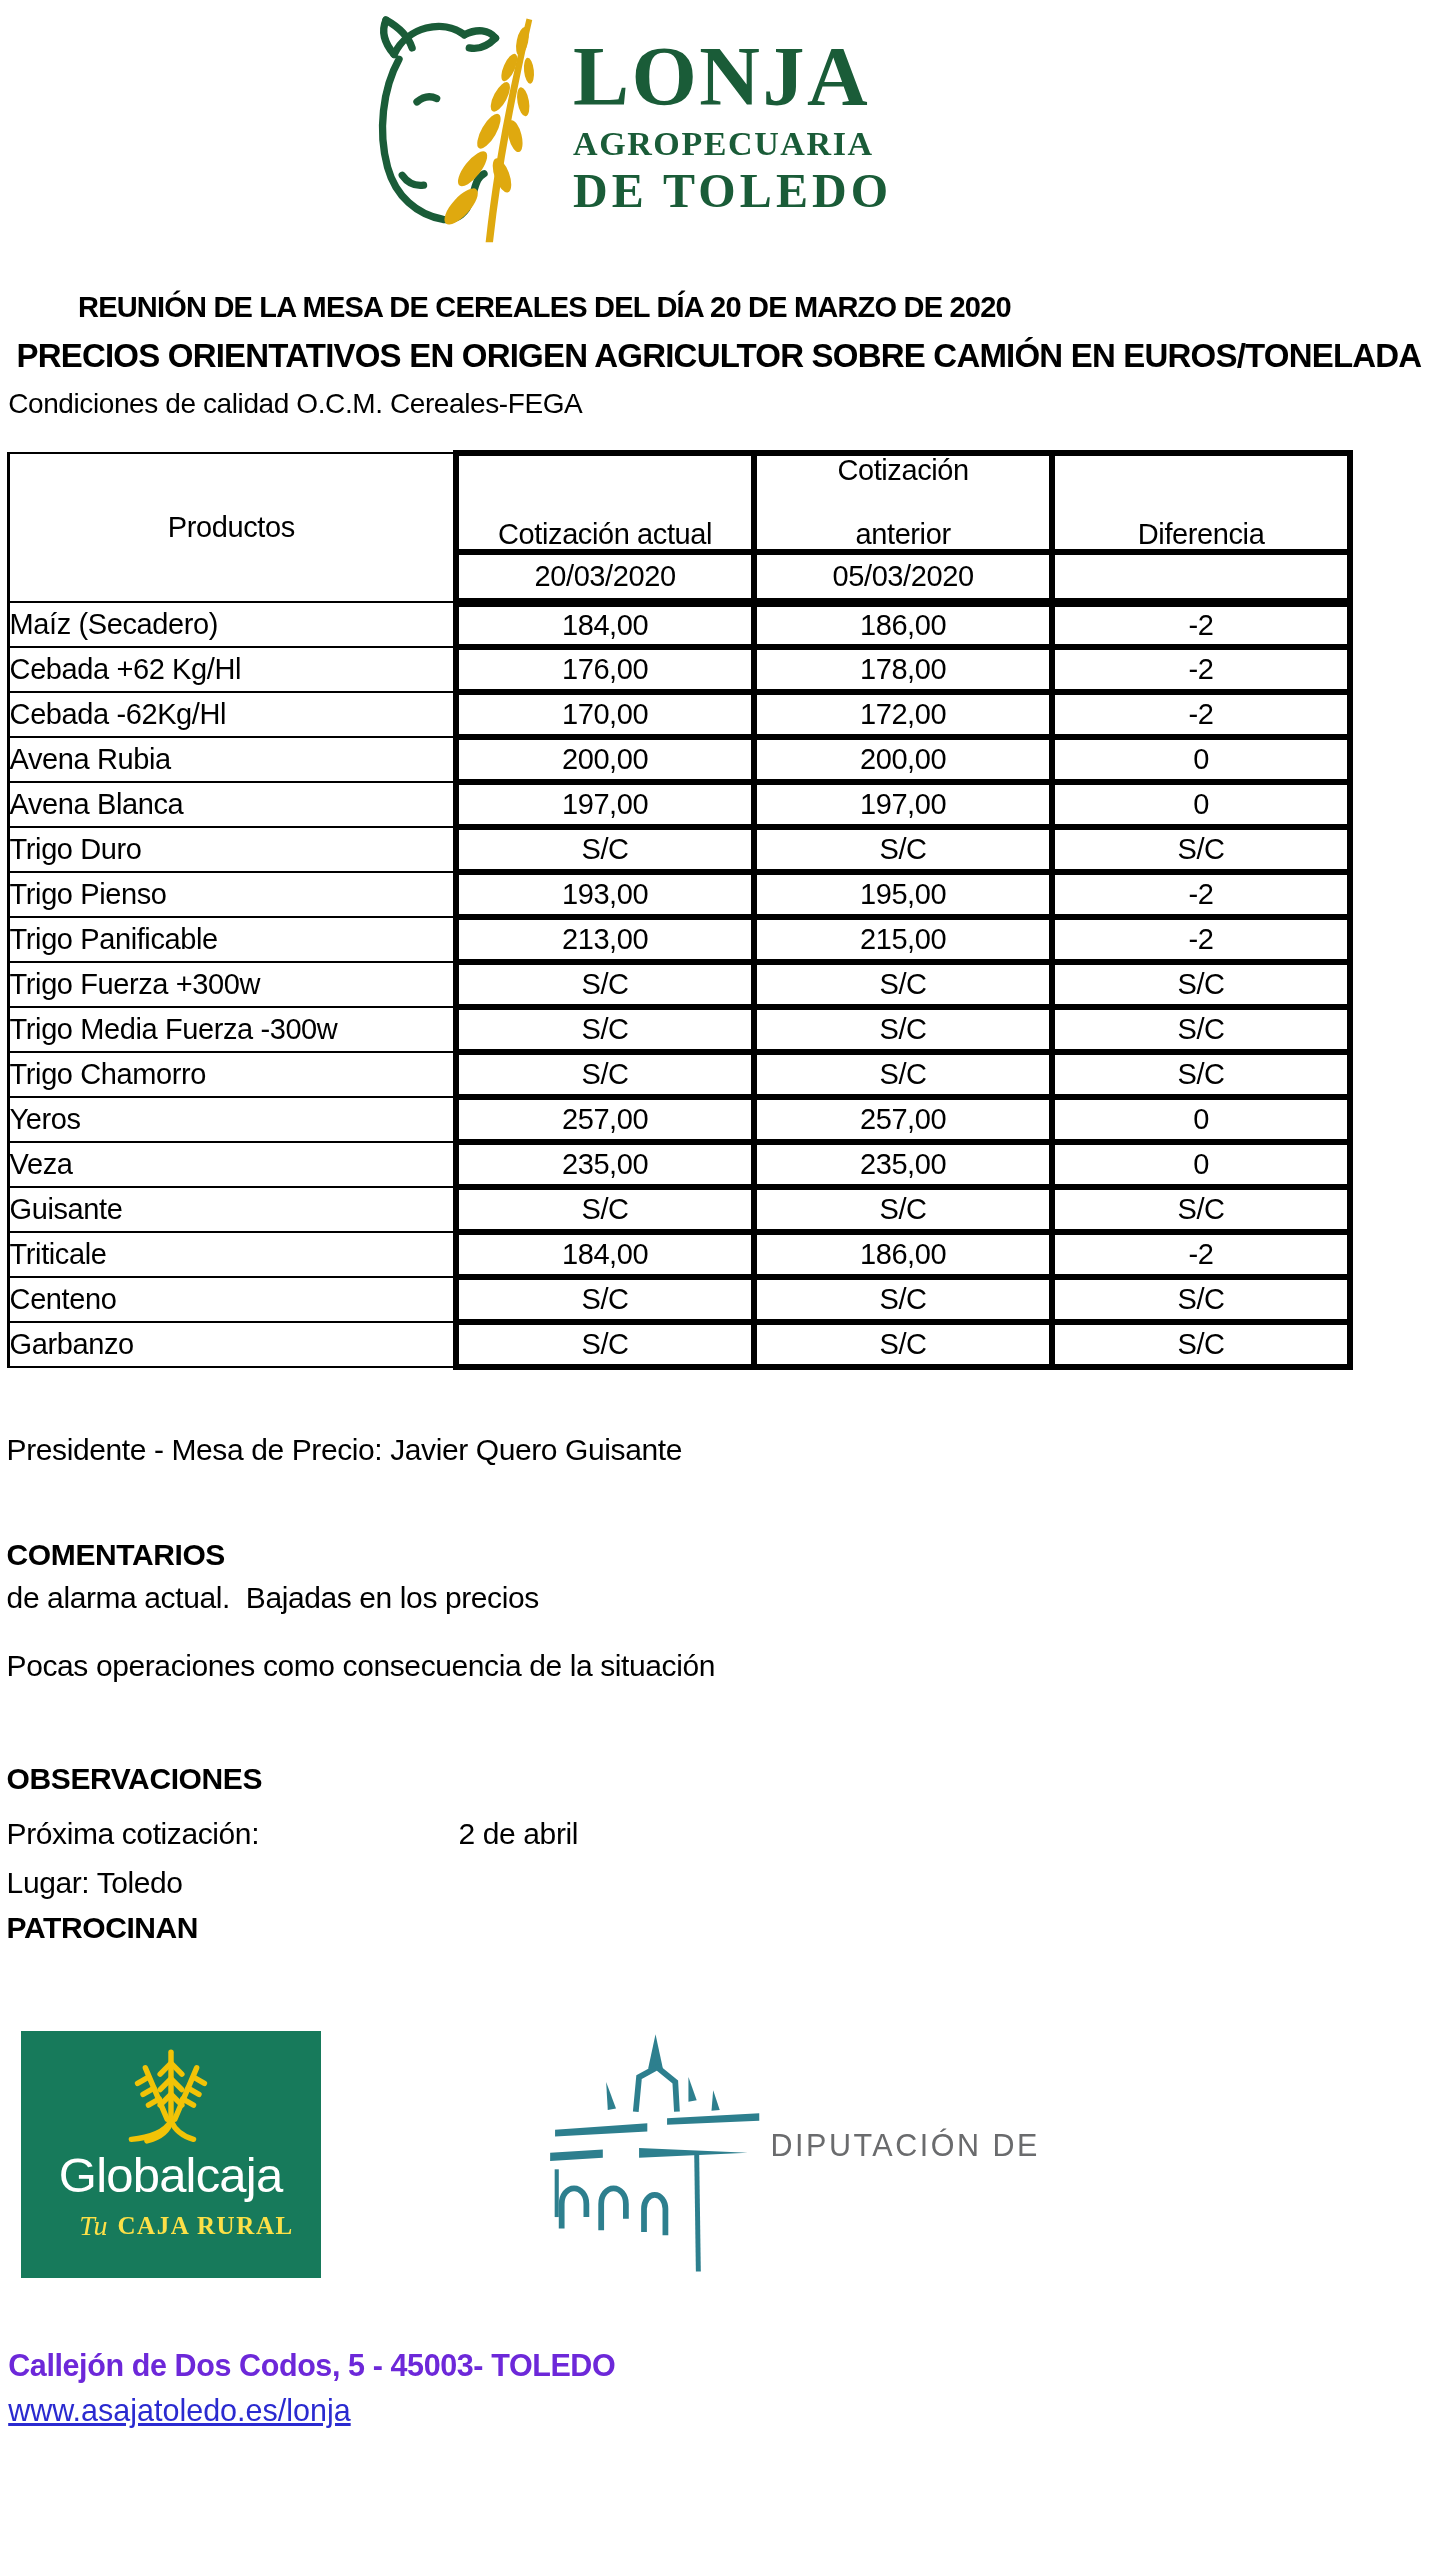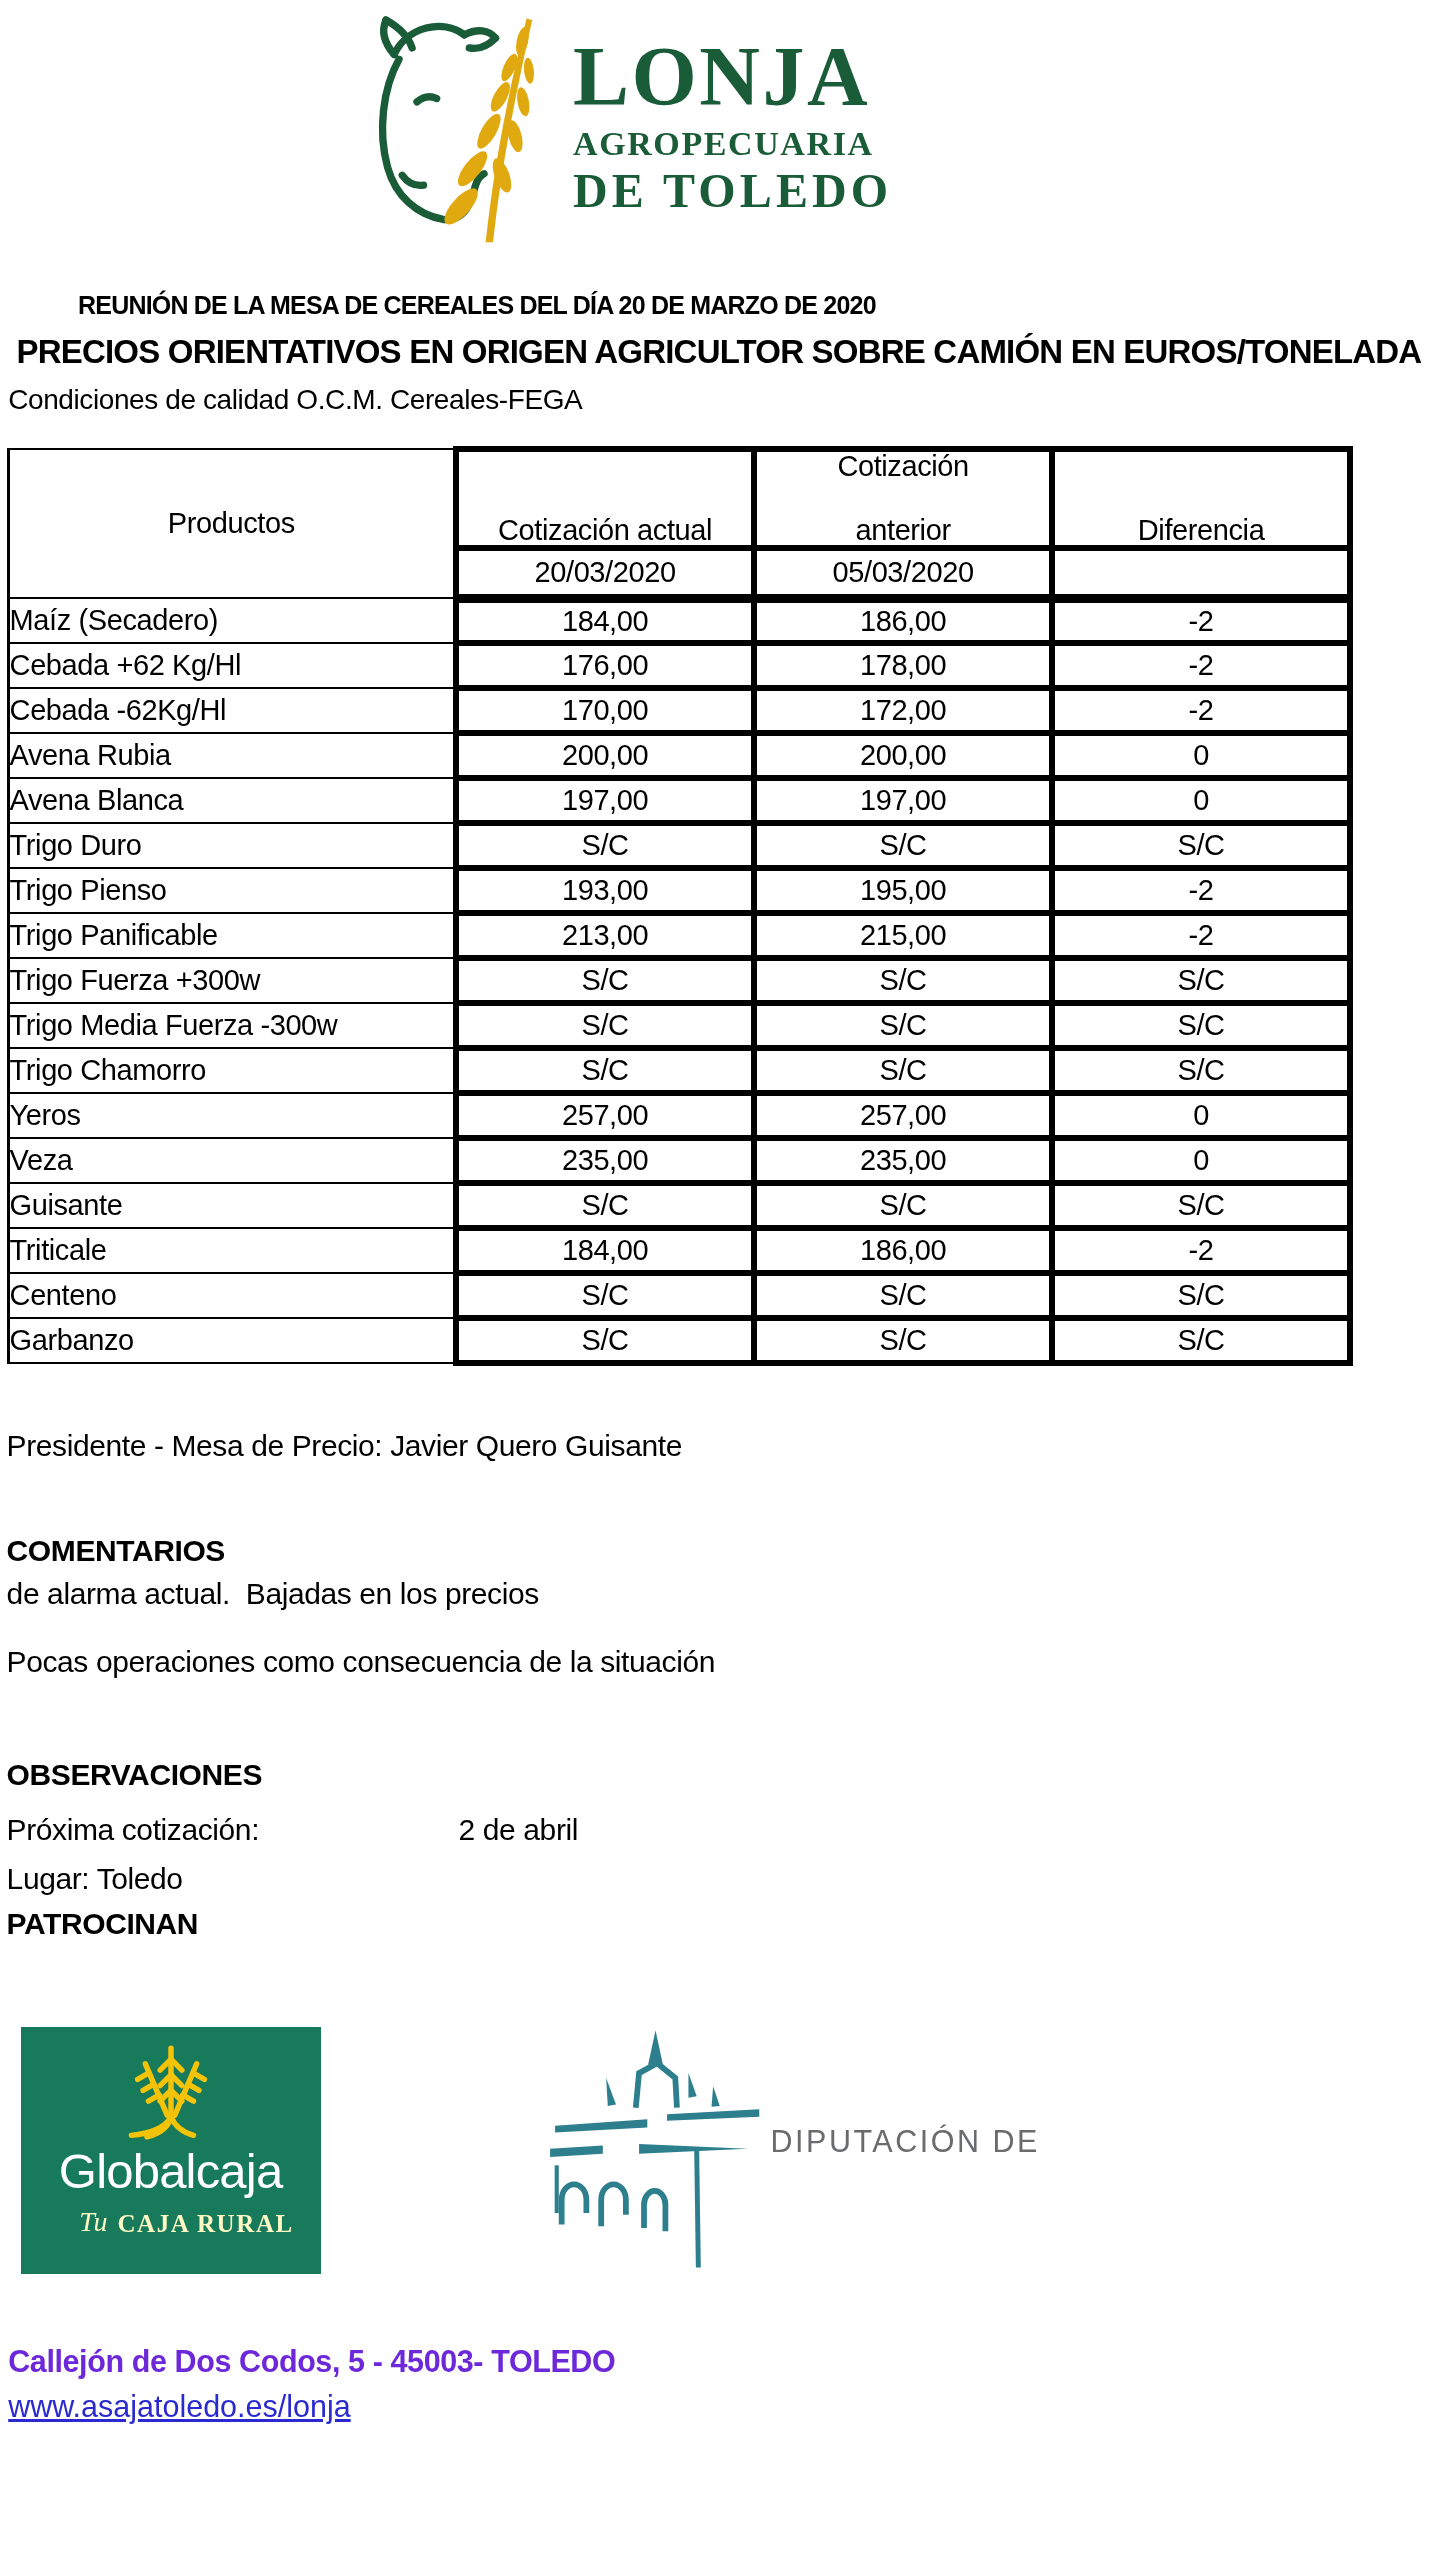--- a/index.html
+++ b/index.html
@@ -29,21 +29,21 @@
     margin-top: 28px;
     font-family: "Liberation Serif", serif;
     color: #1a5c38;
     line-height: 1;
   }
   .logo-l1 { font-size: 84px; font-weight: bold; letter-spacing: 2.5px; }
   .logo-l2 { font-size: 34px;  font-weight: bold; letter-spacing: 1.6px; margin-top: 8.2px; }
   .logo-l3 { font-size: 48px;  font-weight: bold; letter-spacing: 4.1px; margin-top: 6.6px; }
 
   
-  .title1 { margin: 43px 0 0 78px;  font-size: 25px; font-weight: bold; letter-spacing: -0.8px; white-space: nowrap; }
+  .title1 { margin: 43px 0 0 78px;  font-size: 29px; font-weight: bold; letter-spacing: -0.8px; white-space: nowrap; }
   .title2 { margin: 13px 0 0 16.5px;  font-size: 33px; font-weight: bold; letter-spacing: -0.8px; white-space: nowrap; }
   .title3 { margin: 13px 0 0 8.2px;  font-size: 28px; letter-spacing: -0.4px; }
 
   
   table.prices {
     border-collapse: collapse;
     table-layout: fixed;
     margin: 30px 0 0 6.6px;
     width: 1345px;
   }
@@ -90,21 +90,21 @@
   .sponsors { display: flex; align-items: flex-start; margin: 86px 0 0 20.6px; height: 256px; }
   .globalcaja-box {
     width: 300px; height: 247px;
     background: #177a5b;
     flex: none;
     display: flex; flex-direction: column; align-items: center;
     padding-top: 11.5px; box-sizing: border-box;
   }
   .gc-wheat { width: 140px; height: 101px; }
   .gc-name  { color: #fff; font-size: 49px; letter-spacing: -0.8px; margin-top: 6.6px; line-height: 1; }
-  .gc-tagline { margin-top: 10px; color: #fef9c3; display: flex; align-items: flex-end; margin-left: 32px; }
+  .gc-tagline { margin-top: 10px; color: #fde047; display: flex; align-items: center; margin-left: 32px; }
   .gc-tu   { font-family: "Liberation Serif", serif; font-style: italic; font-size: 28px; margin-right: 10px; }
   .gc-caja { font-family: "Liberation Serif", serif; font-weight: bold; font-size: 25px; letter-spacing: 1.6px; }
 
   .diputacion { display: flex; margin-left: 229px; }
   .dip-icon { width: 216px; height: 247px; flex: none; }
   .dip-text { margin-left: 5px; margin-top: 97px; }
   .dip-l1 { color: #6a6b6d; font-size: 30.5px; letter-spacing: 2.5px; white-space: nowrap; }
   .dip-l2 { color: #58585a; font-size: 61px; letter-spacing: 5.8px; margin-top: 3.3px; line-height: 1; }
 
   

